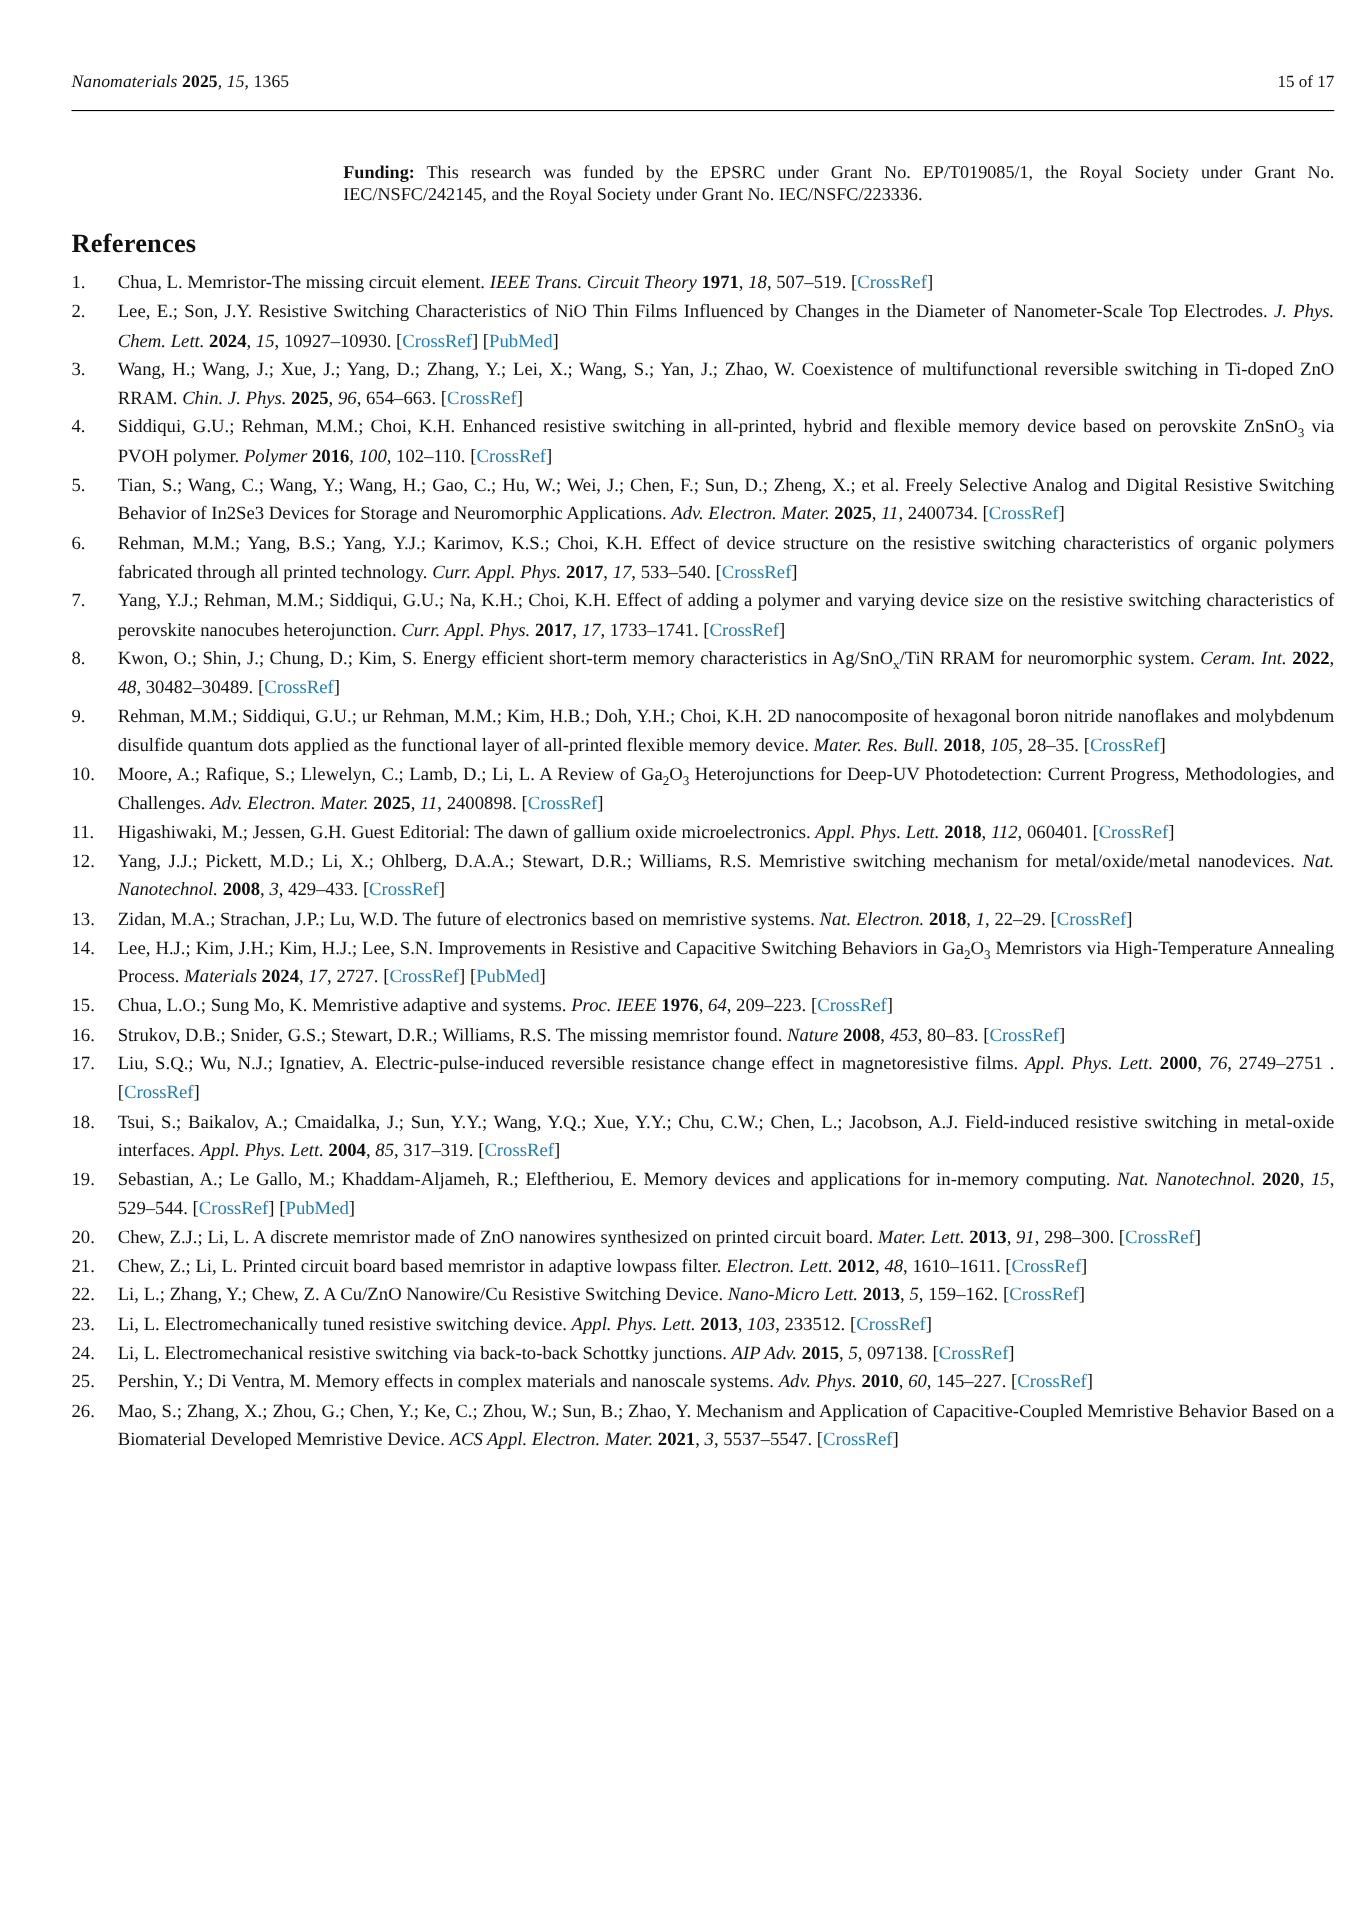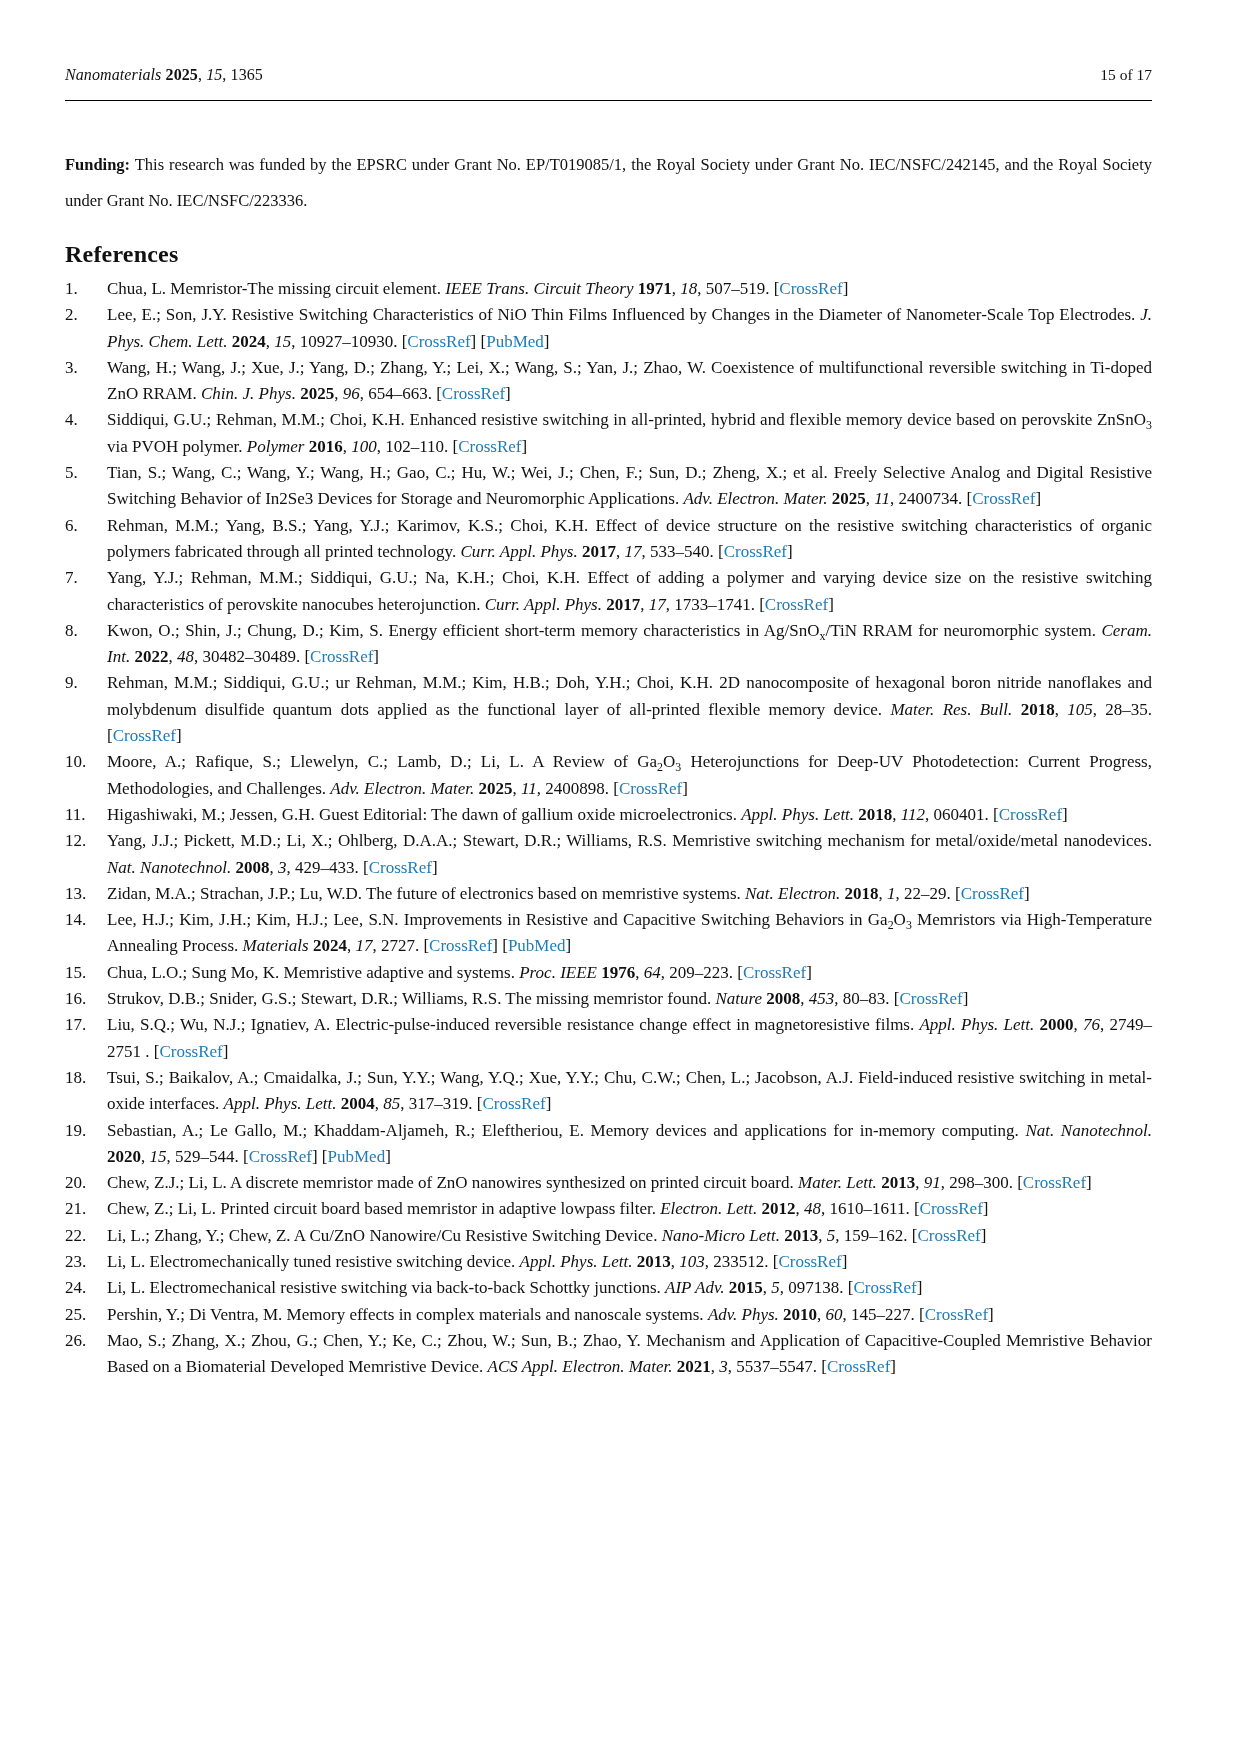--- a/index.html
+++ b/index.html
@@ -4,26 +4,26 @@
 <style>
   * { box-sizing: border-box; }
   html, body { margin: 0; padding: 0; }
   body {
     width: 1241px; height: 1754px;
     background: #ffffff;
     color: #111111;
     font-family: "Liberation Serif", "DejaVu Serif", serif;
     --link: #1E7CB8;
   }
-  .page { width: 1241px; height: 1754px; padding: 66px 89px 0 65px; position: relative; }
+  .page { width: 1241px; height: 1754px; padding: 66px 28px 0 65px; position: relative; }
   .hdr { display: flex; justify-content: space-between; align-items: baseline; font-size: 16px; }
   .hdr .left { letter-spacing: 0.1px; }
   .hdr .right { font-size: 15.5px; text-align: right; }
   .rule { border: none; border-top: 1.4px solid #000; margin: 16px 0 0 0; }
-  .statements { margin-top: 46px; font-size: 16.5px; line-height: 36px; }
+  .statements { margin-left: 247px; margin-top: 46px; font-size: 16.5px; line-height: 20px; }
   .statements p { margin: 0 0 12px 0; text-align: justify; }
   .statements strong { font-weight: bold; }
   h2.refs-title { font-size: 24px; font-weight: bold; margin: 22px 0 8px 0; letter-spacing: 0.2px; }
   ol.refs { list-style: none; margin: 0; padding: 0; font-size: 17px; line-height: 26.3px; }
   ol.refs li { display: flex; }
   .num { width: 42px; flex: none; }
   .content { flex: 1; text-align: justify; }
   .it { font-style: italic; }
   .bd { font-weight: bold; }
   .sub { vertical-align: sub; font-size: 0.7em; line-height: 0; }

